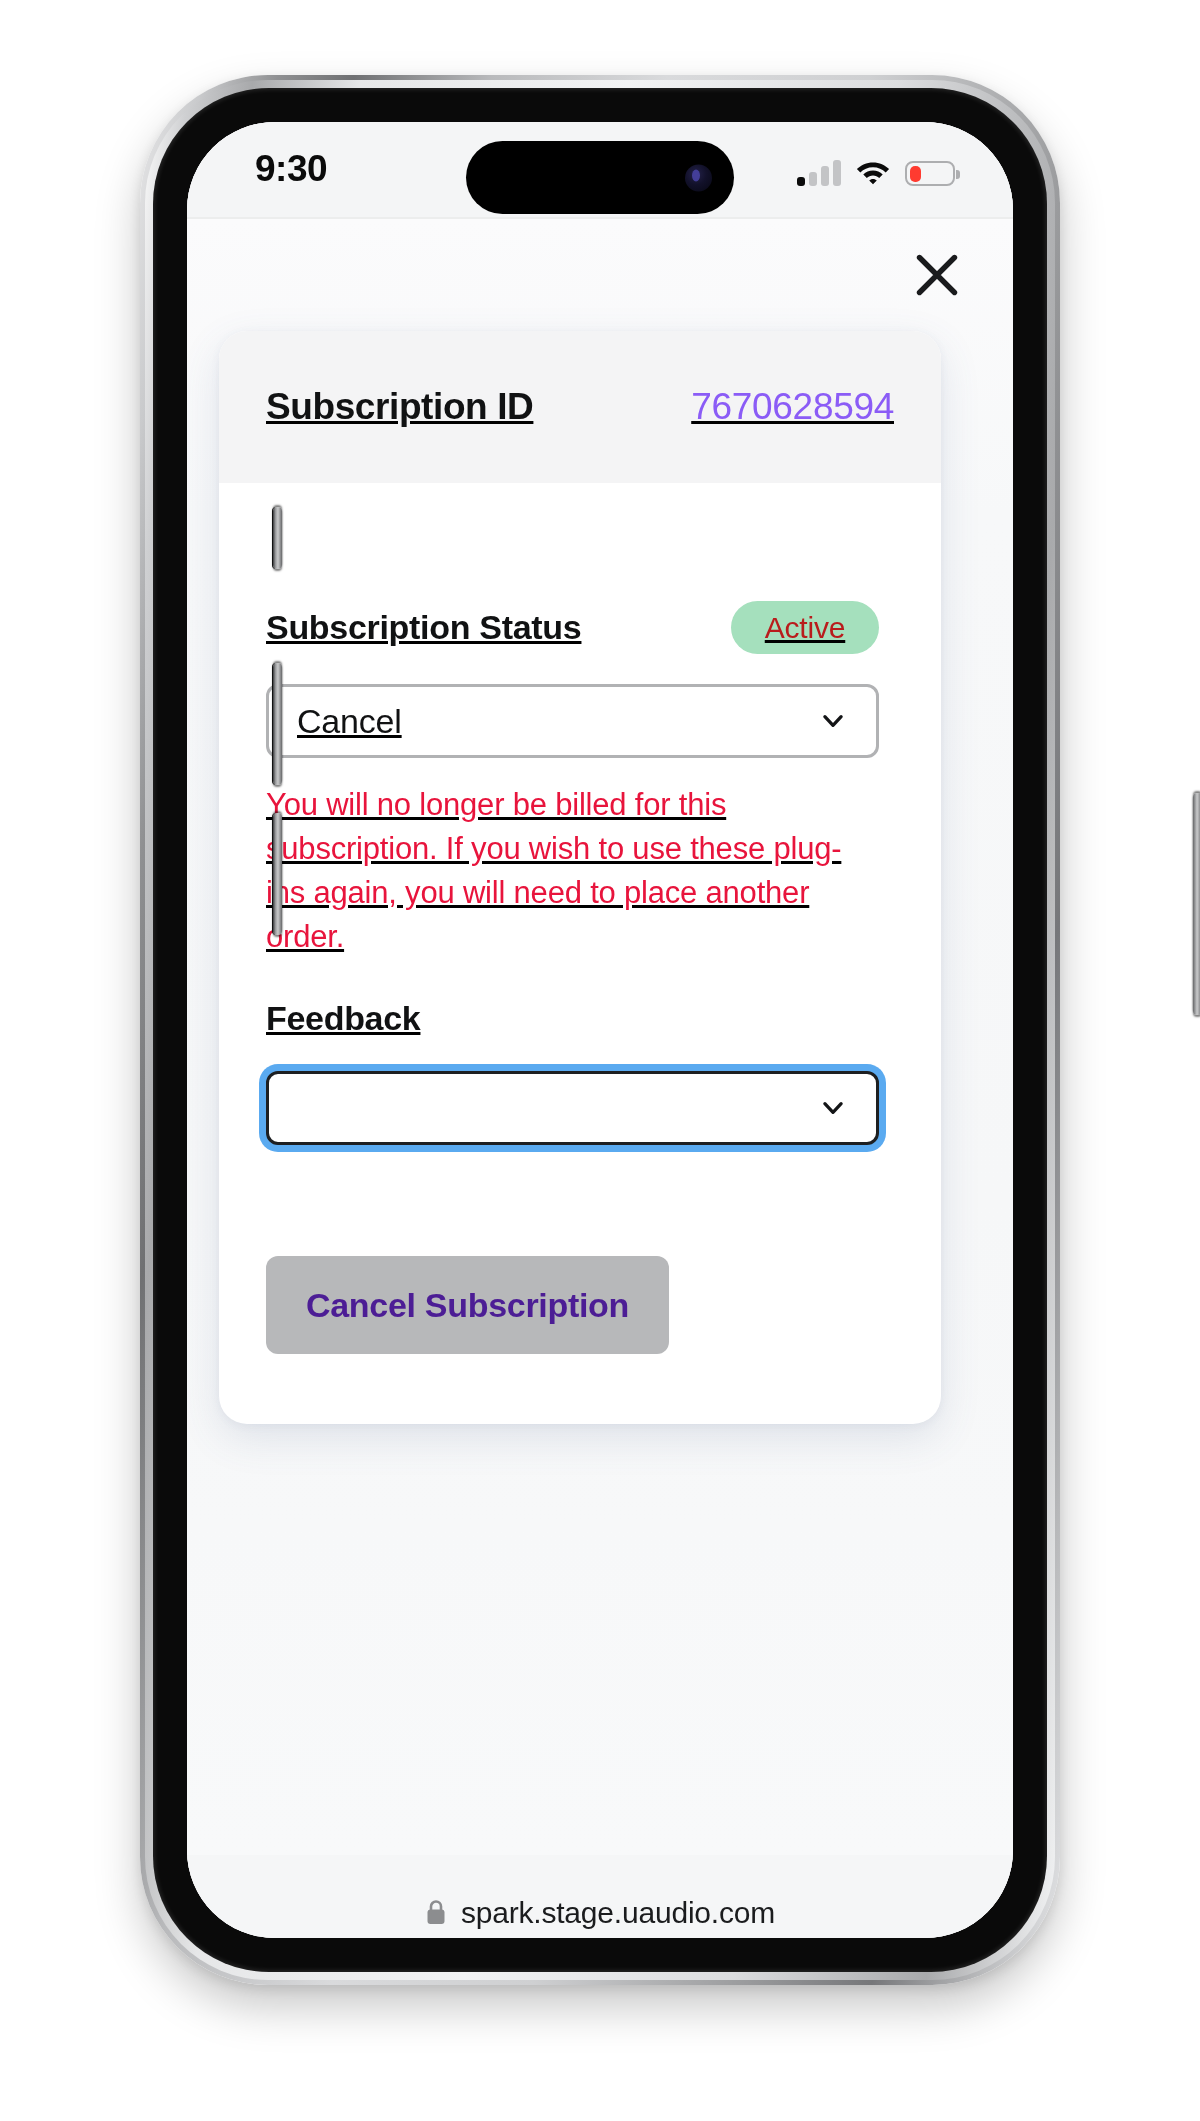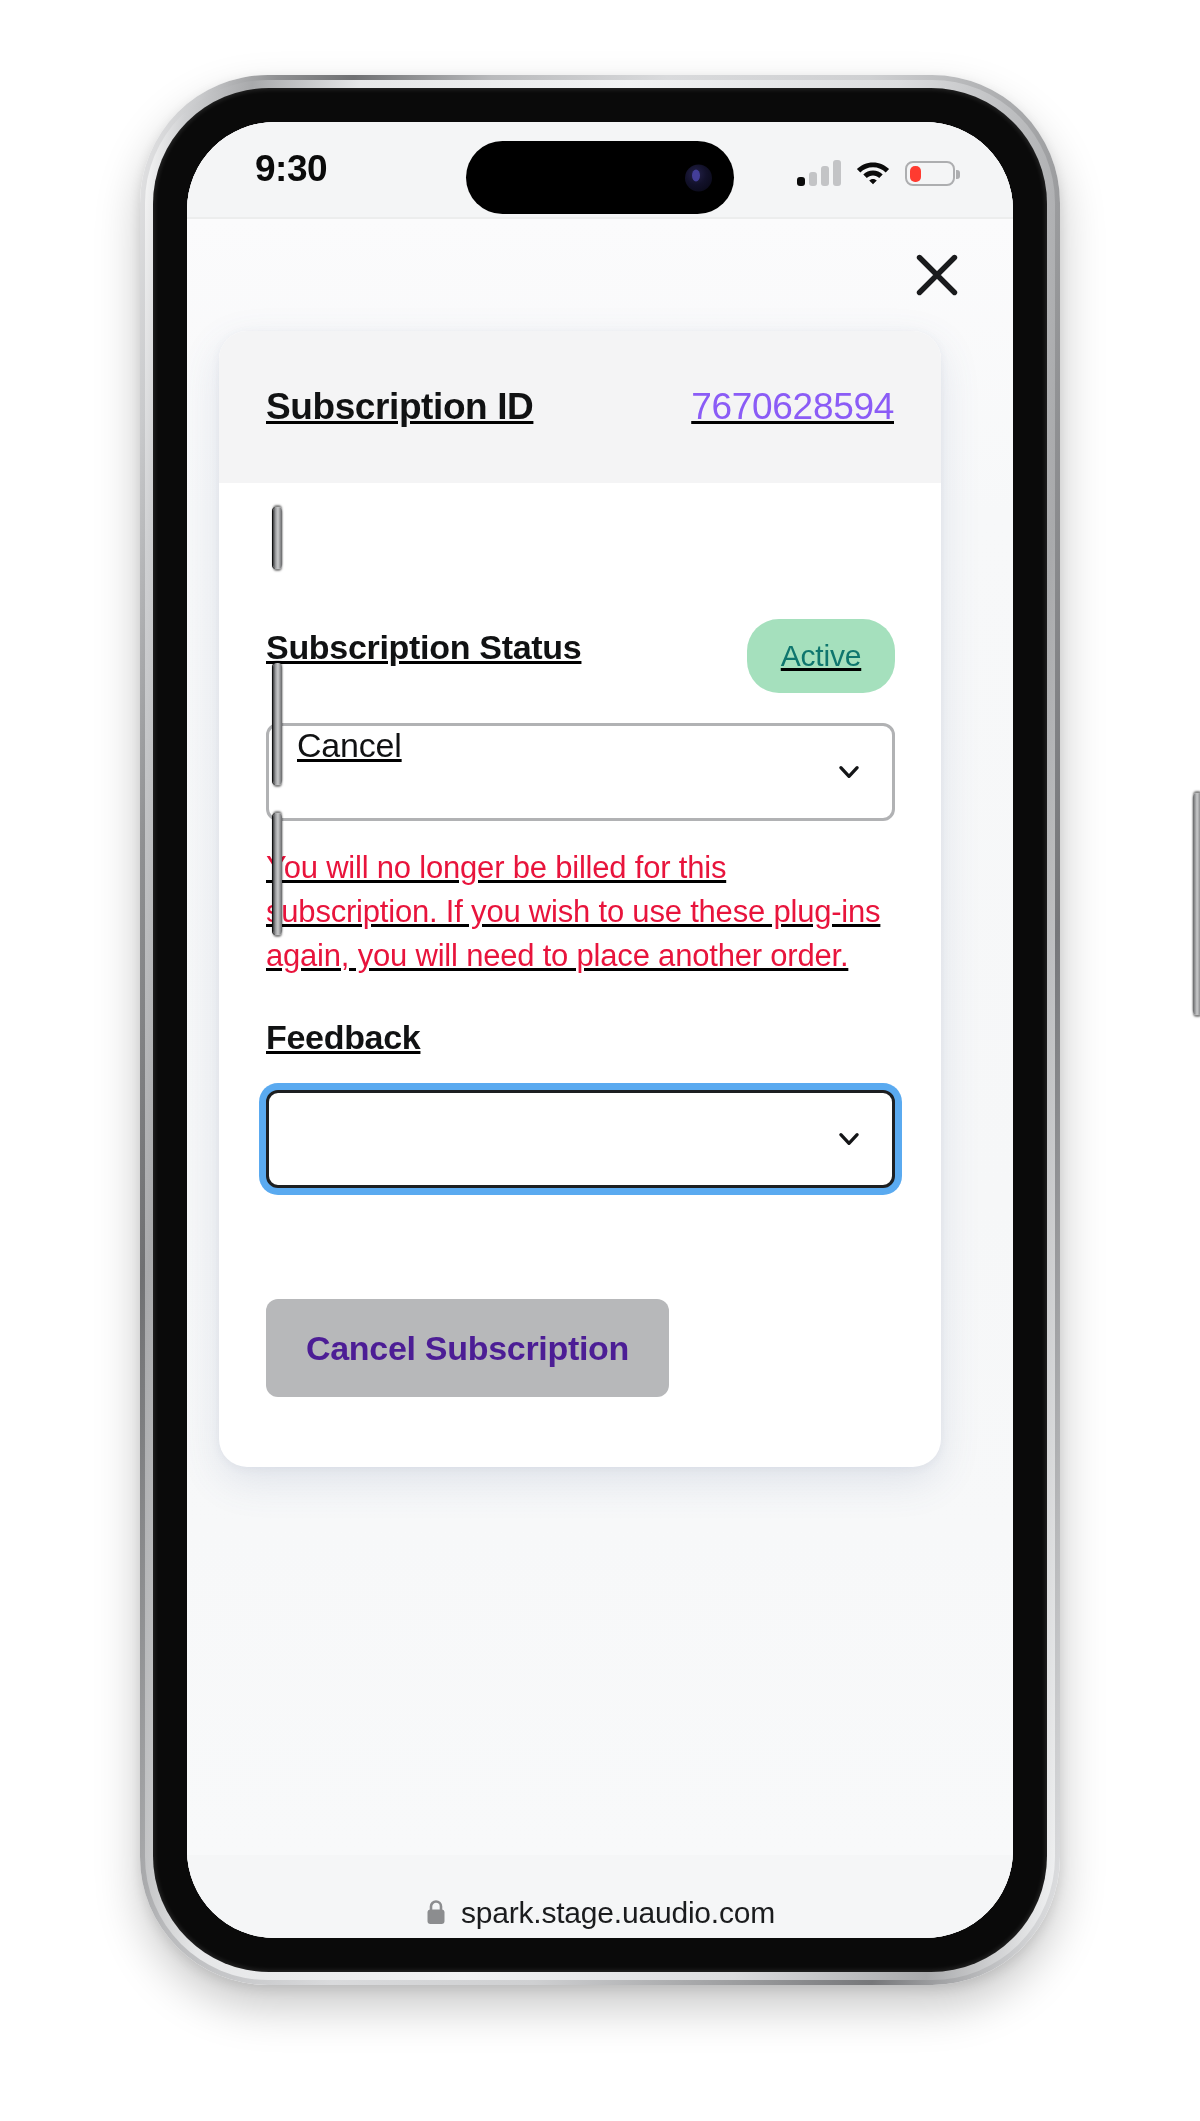--- a/index.html
+++ b/index.html
@@ -238,59 +238,58 @@
     letter-spacing: -0.4px;
   }
   .card-header-value {
     font-size: 37px;
     font-weight: normal;
     color: #8b5cf6;
     letter-spacing: -0.3px;
   }
 
   .card-body {
-    padding: 118px 46px 70px 47px;
+    padding: 118px 62px 70px 47px;
   }
 
   .row-status {
     display: flex;
     align-items: center;
     justify-content: space-between;
     margin-bottom: 30px;
   }
   .section-title {
     font-size: 34px;
     font-weight: bold;
     color: #111213;
     letter-spacing: -0.3px;
   }
   .badge {
     display: inline-flex;
     align-items: center;
     justify-content: center;
     min-width: 148px;
-    height: 74px;
+    height: 53px;
     padding: 0 30px;
     border-radius: 32px;
     background: #a5e0bd;
-    color: #0f766e;
+    color: #b91c1c;
     font-size: 30px;
     font-weight: 500;
     letter-spacing: -0.2px;
-    margin-top: 18px;
   }
 
   .select {
     position: relative;
-    height: 98px;
+    height: 74px;
     border: 3px solid #b1b2b4;
     border-radius: 12px;
     background: #fff;
     display: flex;
-    align-items: flex-start;
+    align-items: center;
     padding: 0 28px;
     cursor: pointer;
   }
   .select-value {
     font-size: 34px;
     color: #111213;
     letter-spacing: -0.2px;
   }
   .chev {
     position: absolute;

